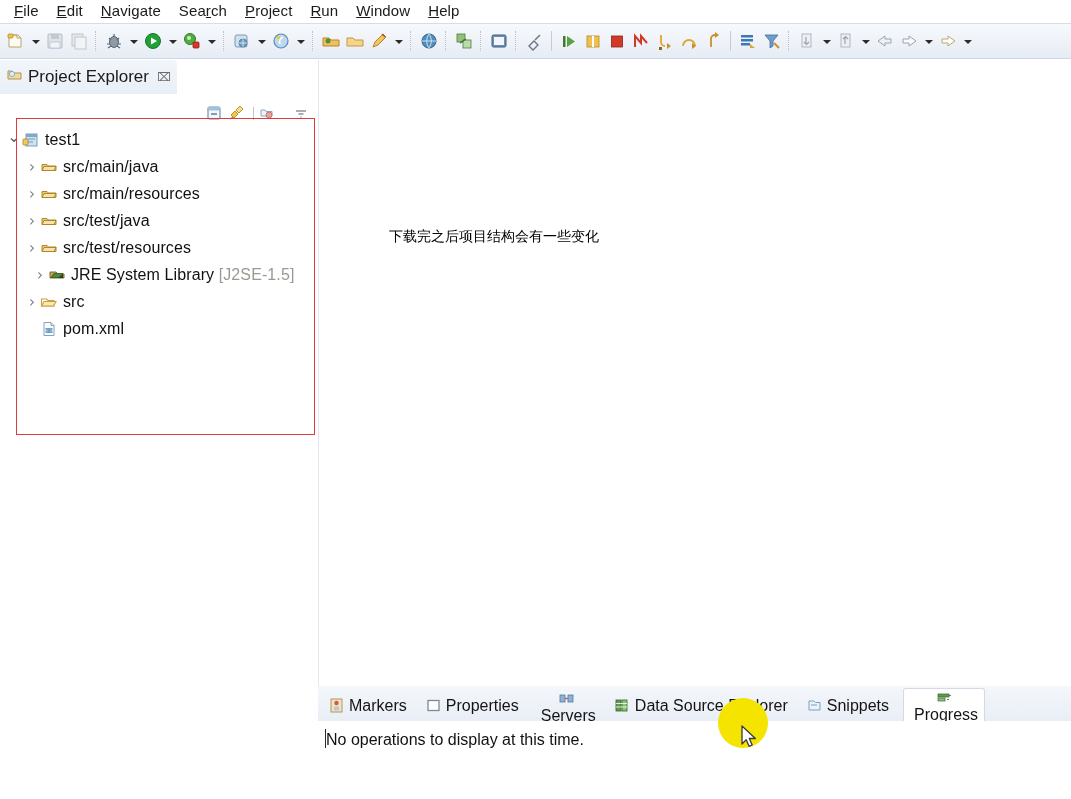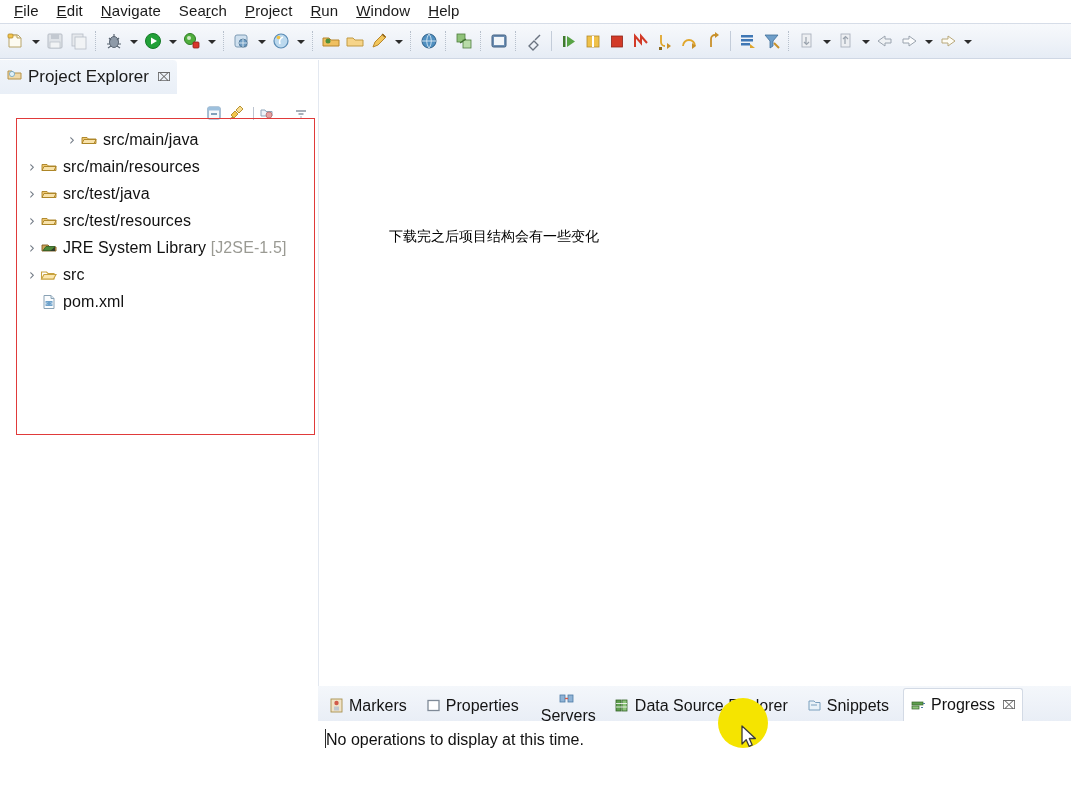--- a/index.html
+++ b/index.html
@@ -223,20 +223,21 @@
   }
   .bp-tab.active {
     background: #ffffff;
     border-top: 1px solid #d3dae5;
     border-left: 1px solid #d3dae5;
     border-right: 1px solid #d3dae5;
     border-top-left-radius: 3px;
     border-top-right-radius: 3px;
     height: 33px;
     padding: 0 6px;
+    flex-direction: column;
   }
   .bp-close {
     margin-left: 7px; font-size: 12px; color: #6a6a6a;
     font-family: "DejaVu Sans", sans-serif;
   }
   .bp-ico { width: 17px; height: 17px; flex: 0 0 auto; }
   .bp-content {
     position: absolute; left: 0; top: 35px;
     width: 753px; height: 78px;
     background: #ffffff;
@@ -551,66 +552,78 @@
     </span>
     <span class="vt-ico" style="margin-left:12px;">
       <svg width="18" height="18" viewBox="0 0 18 18">
         <path d="M4 7h10M6.5 10h5M8.5 13h1" stroke="#8b95a1" stroke-width="1.4" fill="none"></path>
       </svg>
     </span>
   </div>
 
   <div class="tree">
 
-
-    <div class="tree-row" style="padding-left:40px;margin-left:24px;">
-      <span class="twisty tw-closed"></span>
+    <div class="tree-row" style="padding-left:6px;">
+      <span class="twisty tw-open"></span>
       <span class="t-ico">
         <svg width="18" height="18" viewBox="0 0 18 18">
-          <path d="M2 12.5V6.5h5l1.5 1.5H16v4.5z" fill="#f0c974" stroke="#a8801f" stroke-width=".9"></path>
-          <path d="M2 12.5l2-4h12l-2 4z" fill="#f8e2aa" stroke="#a8801f" stroke-width=".9"></path>
-        </svg>
-      </span>
-      <span class="t-label">src/main/java</span>
+          <rect x="4" y="3" width="11" height="12" fill="#cfe2f0" stroke="#6a93b4" stroke-width=".9"></rect>
+          <rect x="4" y="3" width="11" height="3" fill="#7fa9c9"></rect>
+          <path d="M6 8h7M6 11h5" stroke="#6a93b4" stroke-width=".9"></path>
+          <rect x="1" y="8" width="5" height="6" rx="1" fill="#f2c95e" stroke="#ab8326" stroke-width=".8"></rect>
+        </svg>
+      </span>
+      <span class="t-label">test1</span>
     </div>
 
     <div class="tree-row" style="padding-left:24px;">
       <span class="twisty tw-closed"></span>
       <span class="t-ico">
         <svg width="18" height="18" viewBox="0 0 18 18">
           <path d="M2 12.5V6.5h5l1.5 1.5H16v4.5z" fill="#f0c974" stroke="#a8801f" stroke-width=".9"></path>
           <path d="M2 12.5l2-4h12l-2 4z" fill="#f8e2aa" stroke="#a8801f" stroke-width=".9"></path>
         </svg>
       </span>
-      <span class="t-label">src/main/resources</span>
+      <span class="t-label">src/main/java</span>
     </div>
 
     <div class="tree-row" style="padding-left:24px;">
       <span class="twisty tw-closed"></span>
       <span class="t-ico">
         <svg width="18" height="18" viewBox="0 0 18 18">
           <path d="M2 12.5V6.5h5l1.5 1.5H16v4.5z" fill="#f0c974" stroke="#a8801f" stroke-width=".9"></path>
           <path d="M2 12.5l2-4h12l-2 4z" fill="#f8e2aa" stroke="#a8801f" stroke-width=".9"></path>
         </svg>
       </span>
-      <span class="t-label">src/test/java</span>
+      <span class="t-label">src/main/resources</span>
     </div>
 
     <div class="tree-row" style="padding-left:24px;">
       <span class="twisty tw-closed"></span>
       <span class="t-ico">
         <svg width="18" height="18" viewBox="0 0 18 18">
           <path d="M2 12.5V6.5h5l1.5 1.5H16v4.5z" fill="#f0c974" stroke="#a8801f" stroke-width=".9"></path>
           <path d="M2 12.5l2-4h12l-2 4z" fill="#f8e2aa" stroke="#a8801f" stroke-width=".9"></path>
         </svg>
       </span>
+      <span class="t-label">src/test/java</span>
+    </div>
+
+    <div class="tree-row" style="padding-left:24px;">
+      <span class="twisty tw-closed"></span>
+      <span class="t-ico">
+        <svg width="18" height="18" viewBox="0 0 18 18">
+          <path d="M2 12.5V6.5h5l1.5 1.5H16v4.5z" fill="#f0c974" stroke="#a8801f" stroke-width=".9"></path>
+          <path d="M2 12.5l2-4h12l-2 4z" fill="#f8e2aa" stroke="#a8801f" stroke-width=".9"></path>
+        </svg>
+      </span>
       <span class="t-label">src/test/resources</span>
     </div>
 
-    <div class="tree-row" style="padding-left:24px;">
+    <div class="tree-row" style="padding-left:32px;">
       <span class="twisty tw-closed"></span>
       <span class="t-ico">
         <svg width="18" height="18" viewBox="0 0 18 18">
           <path d="M2 12V6h6l2 2h6v4z" fill="#cfa45a" stroke="#7d5a1d" stroke-width=".9"></path>
           <path d="M3 11.5l3-4h9l-3 4z" fill="#4d8a3a" stroke="#2f5c22" stroke-width=".8"></path>
           <path d="M10 12l5-4v4z" fill="#2f3b2a"></path>
         </svg>
       </span>
       <span class="t-label"><span>JRE System Library </span><span class="dim">[J2SE-1.5]</span></span>
     </div>

